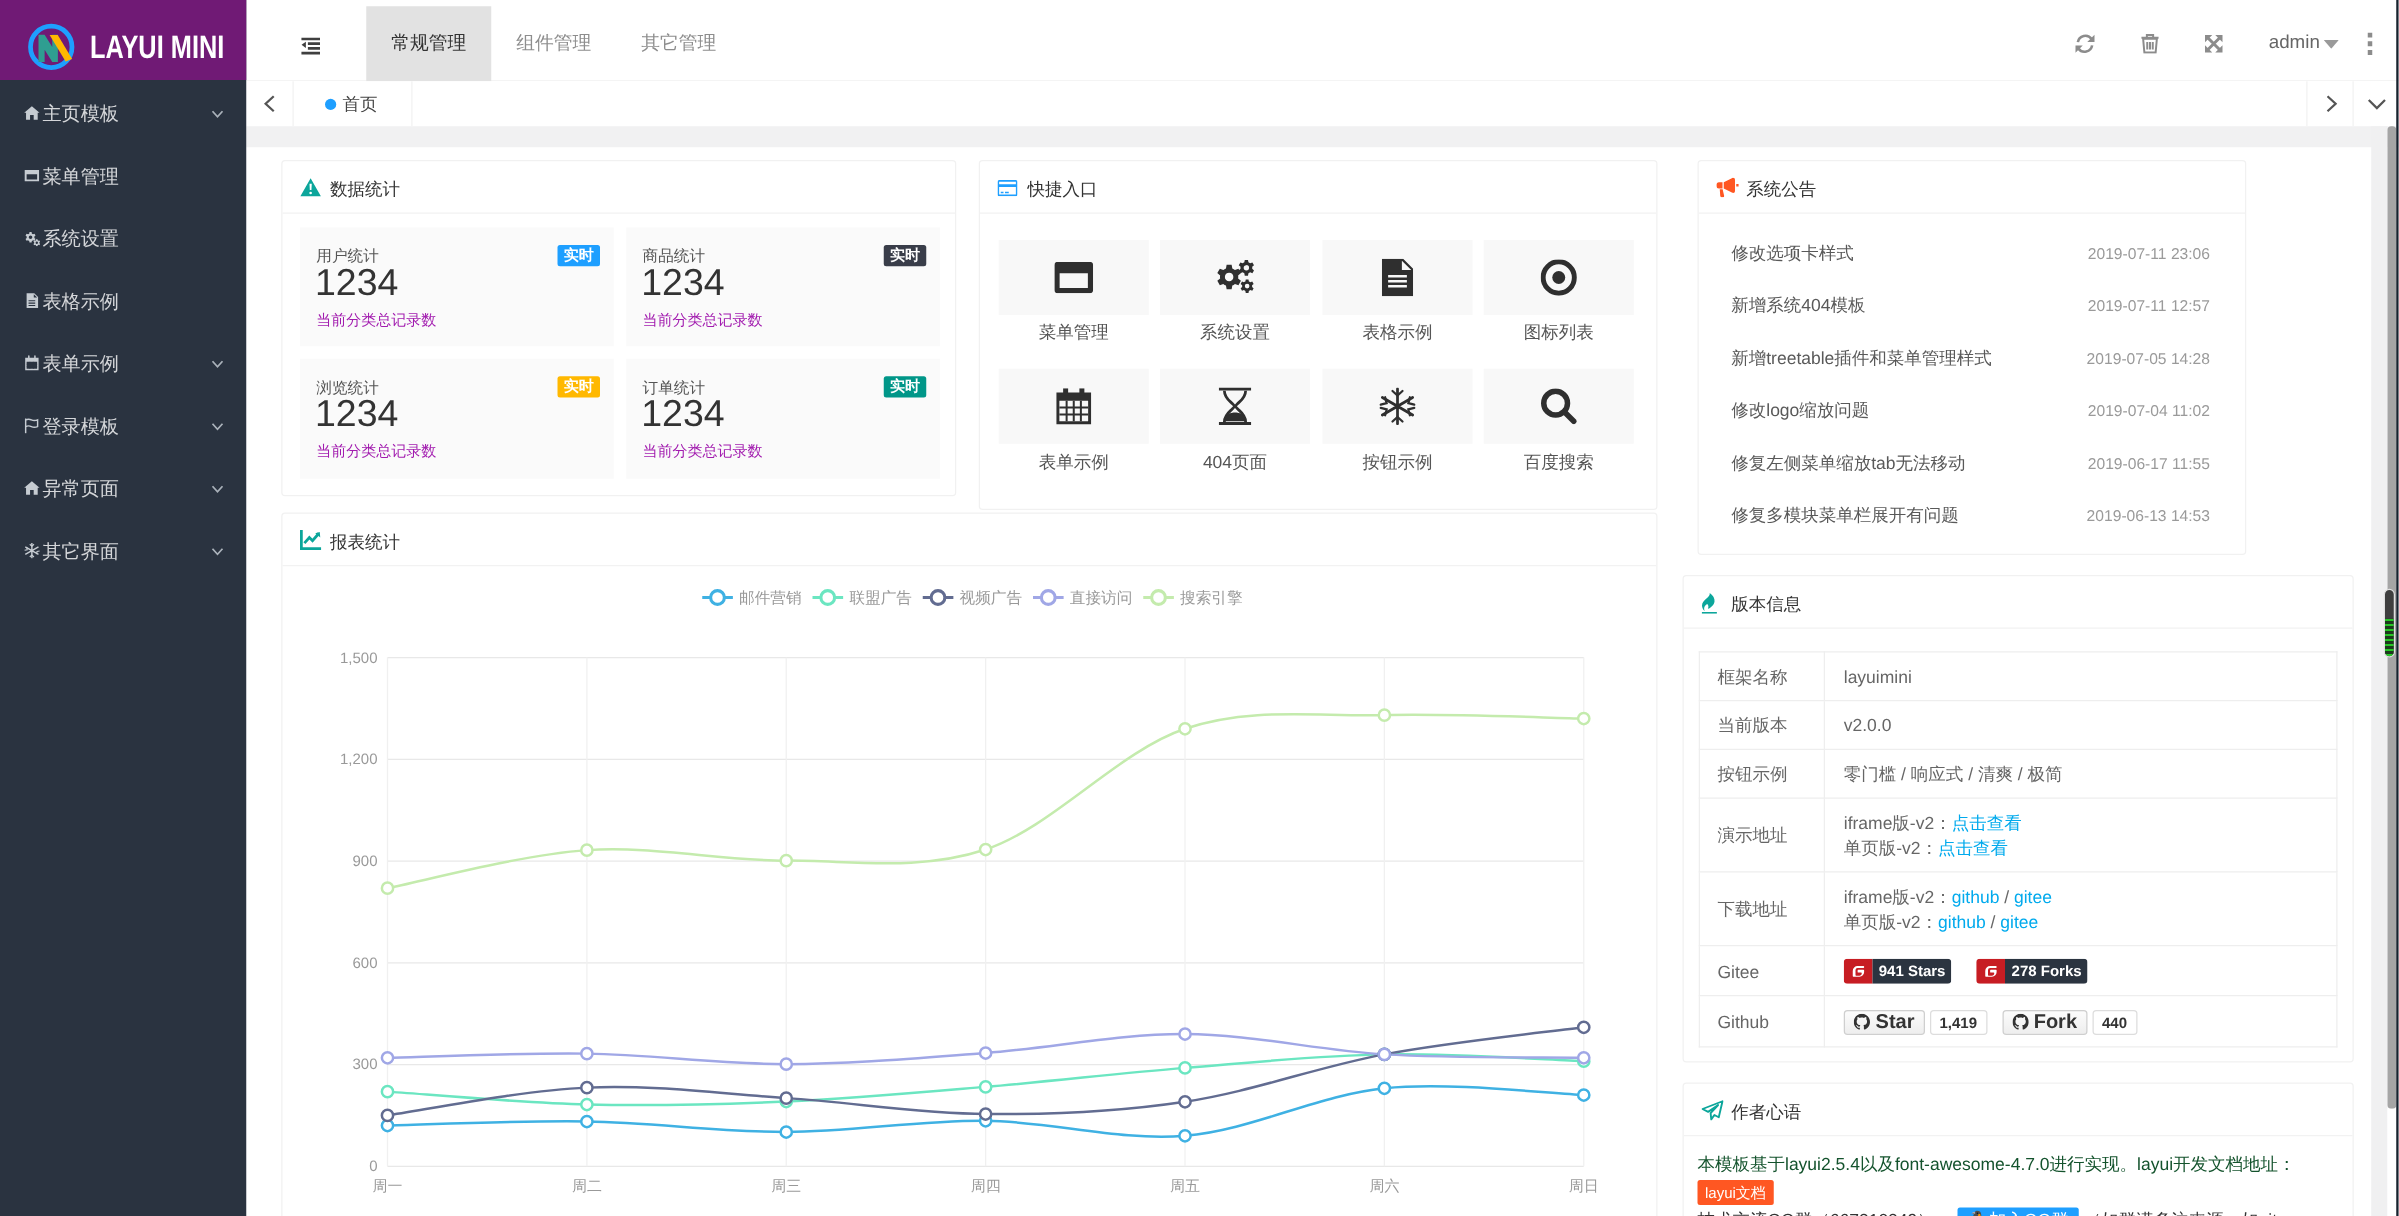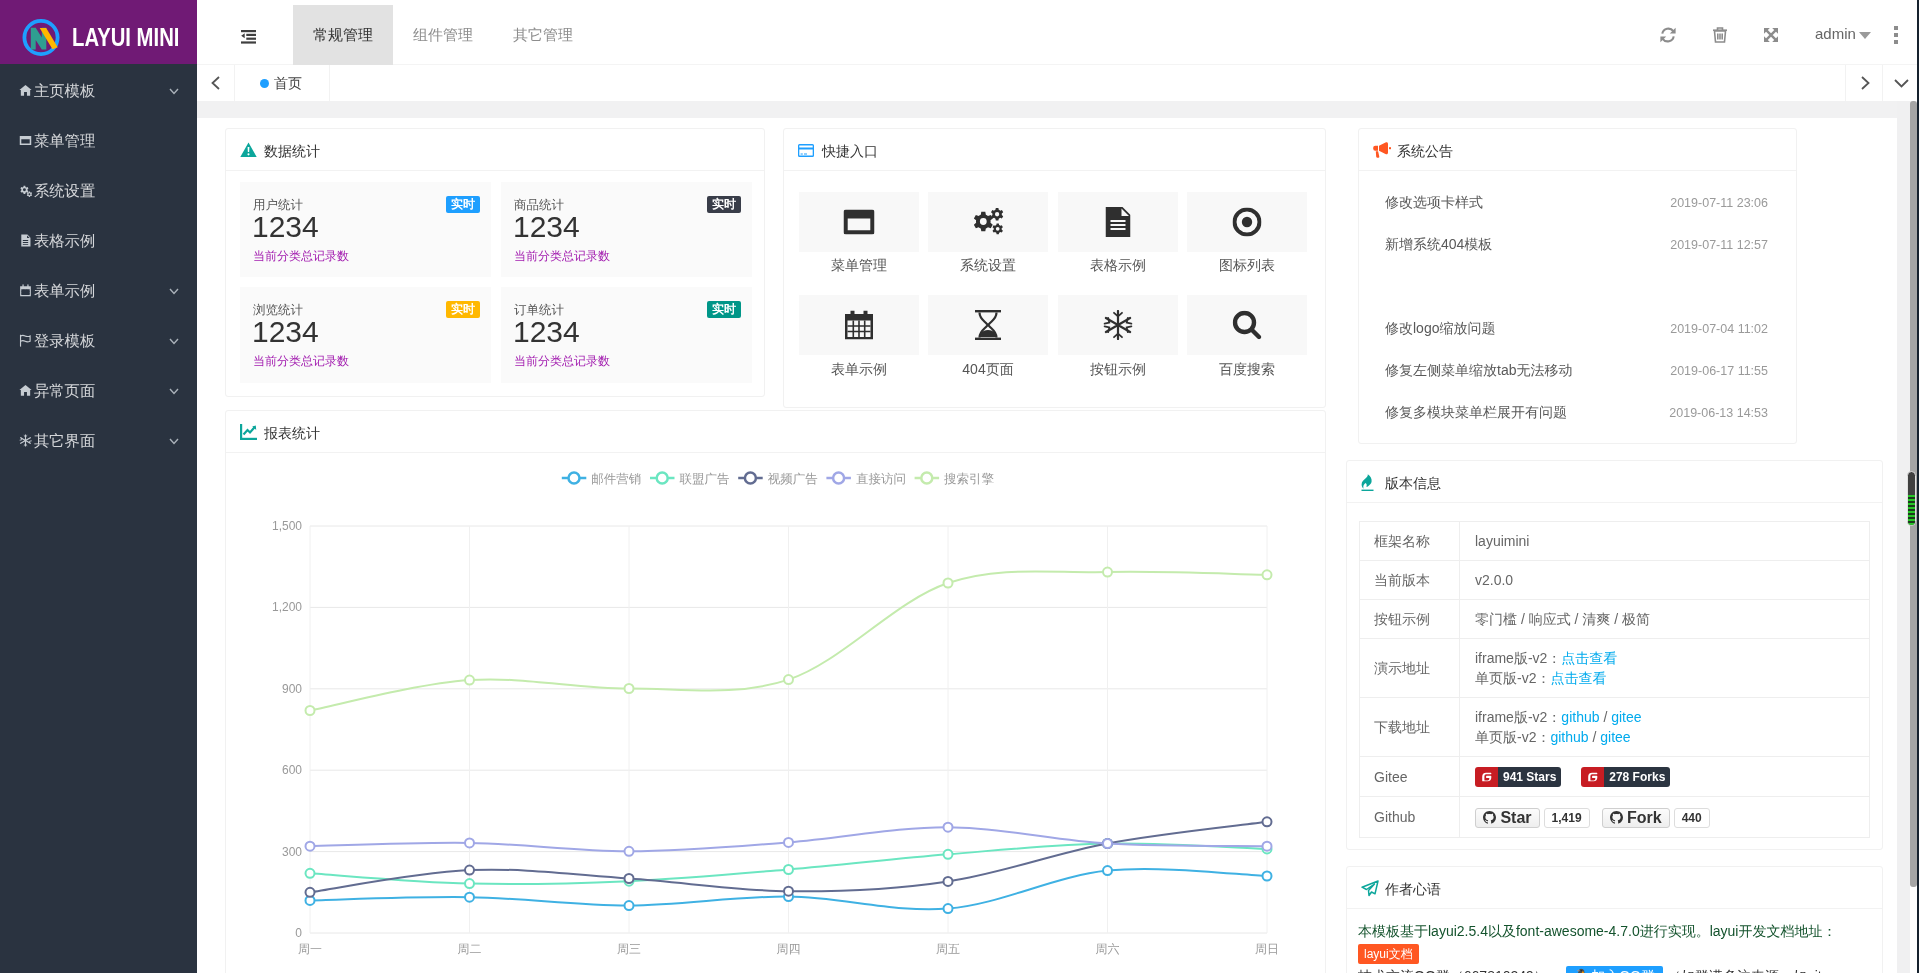--- a/index.html
+++ b/index.html
@@ -367,20 +367,24 @@
         </svg>
       <span class="pt">系统公告</span>
     </div>
     <div class="nitem" style="top:65px;">
         <span class="nt">修改选项卡样式</span>
         <span class="nd">2019-07-11 23:06</span>
       </div>
     <div class="nitem" style="top:107px;">
         <span class="nt">新增系统404模板</span>
         <span class="nd">2019-07-11 12:57</span>
+      </div>
+    <div class="nitem" style="top:149px;">
+        <span class="nt">新增treetable插件和菜单管理样式</span>
+        <span class="nd">2019-07-05 14:28</span>
       </div>
     <div class="nitem" style="top:191px;">
         <span class="nt">修改logo缩放问题</span>
         <span class="nd">2019-07-04 11:02</span>
       </div>
     <div class="nitem" style="top:233px;">
         <span class="nt">修复左侧菜单缩放tab无法移动</span>
         <span class="nd">2019-06-17 11:55</span>
       </div>
     <div class="nitem" style="top:275px;">

